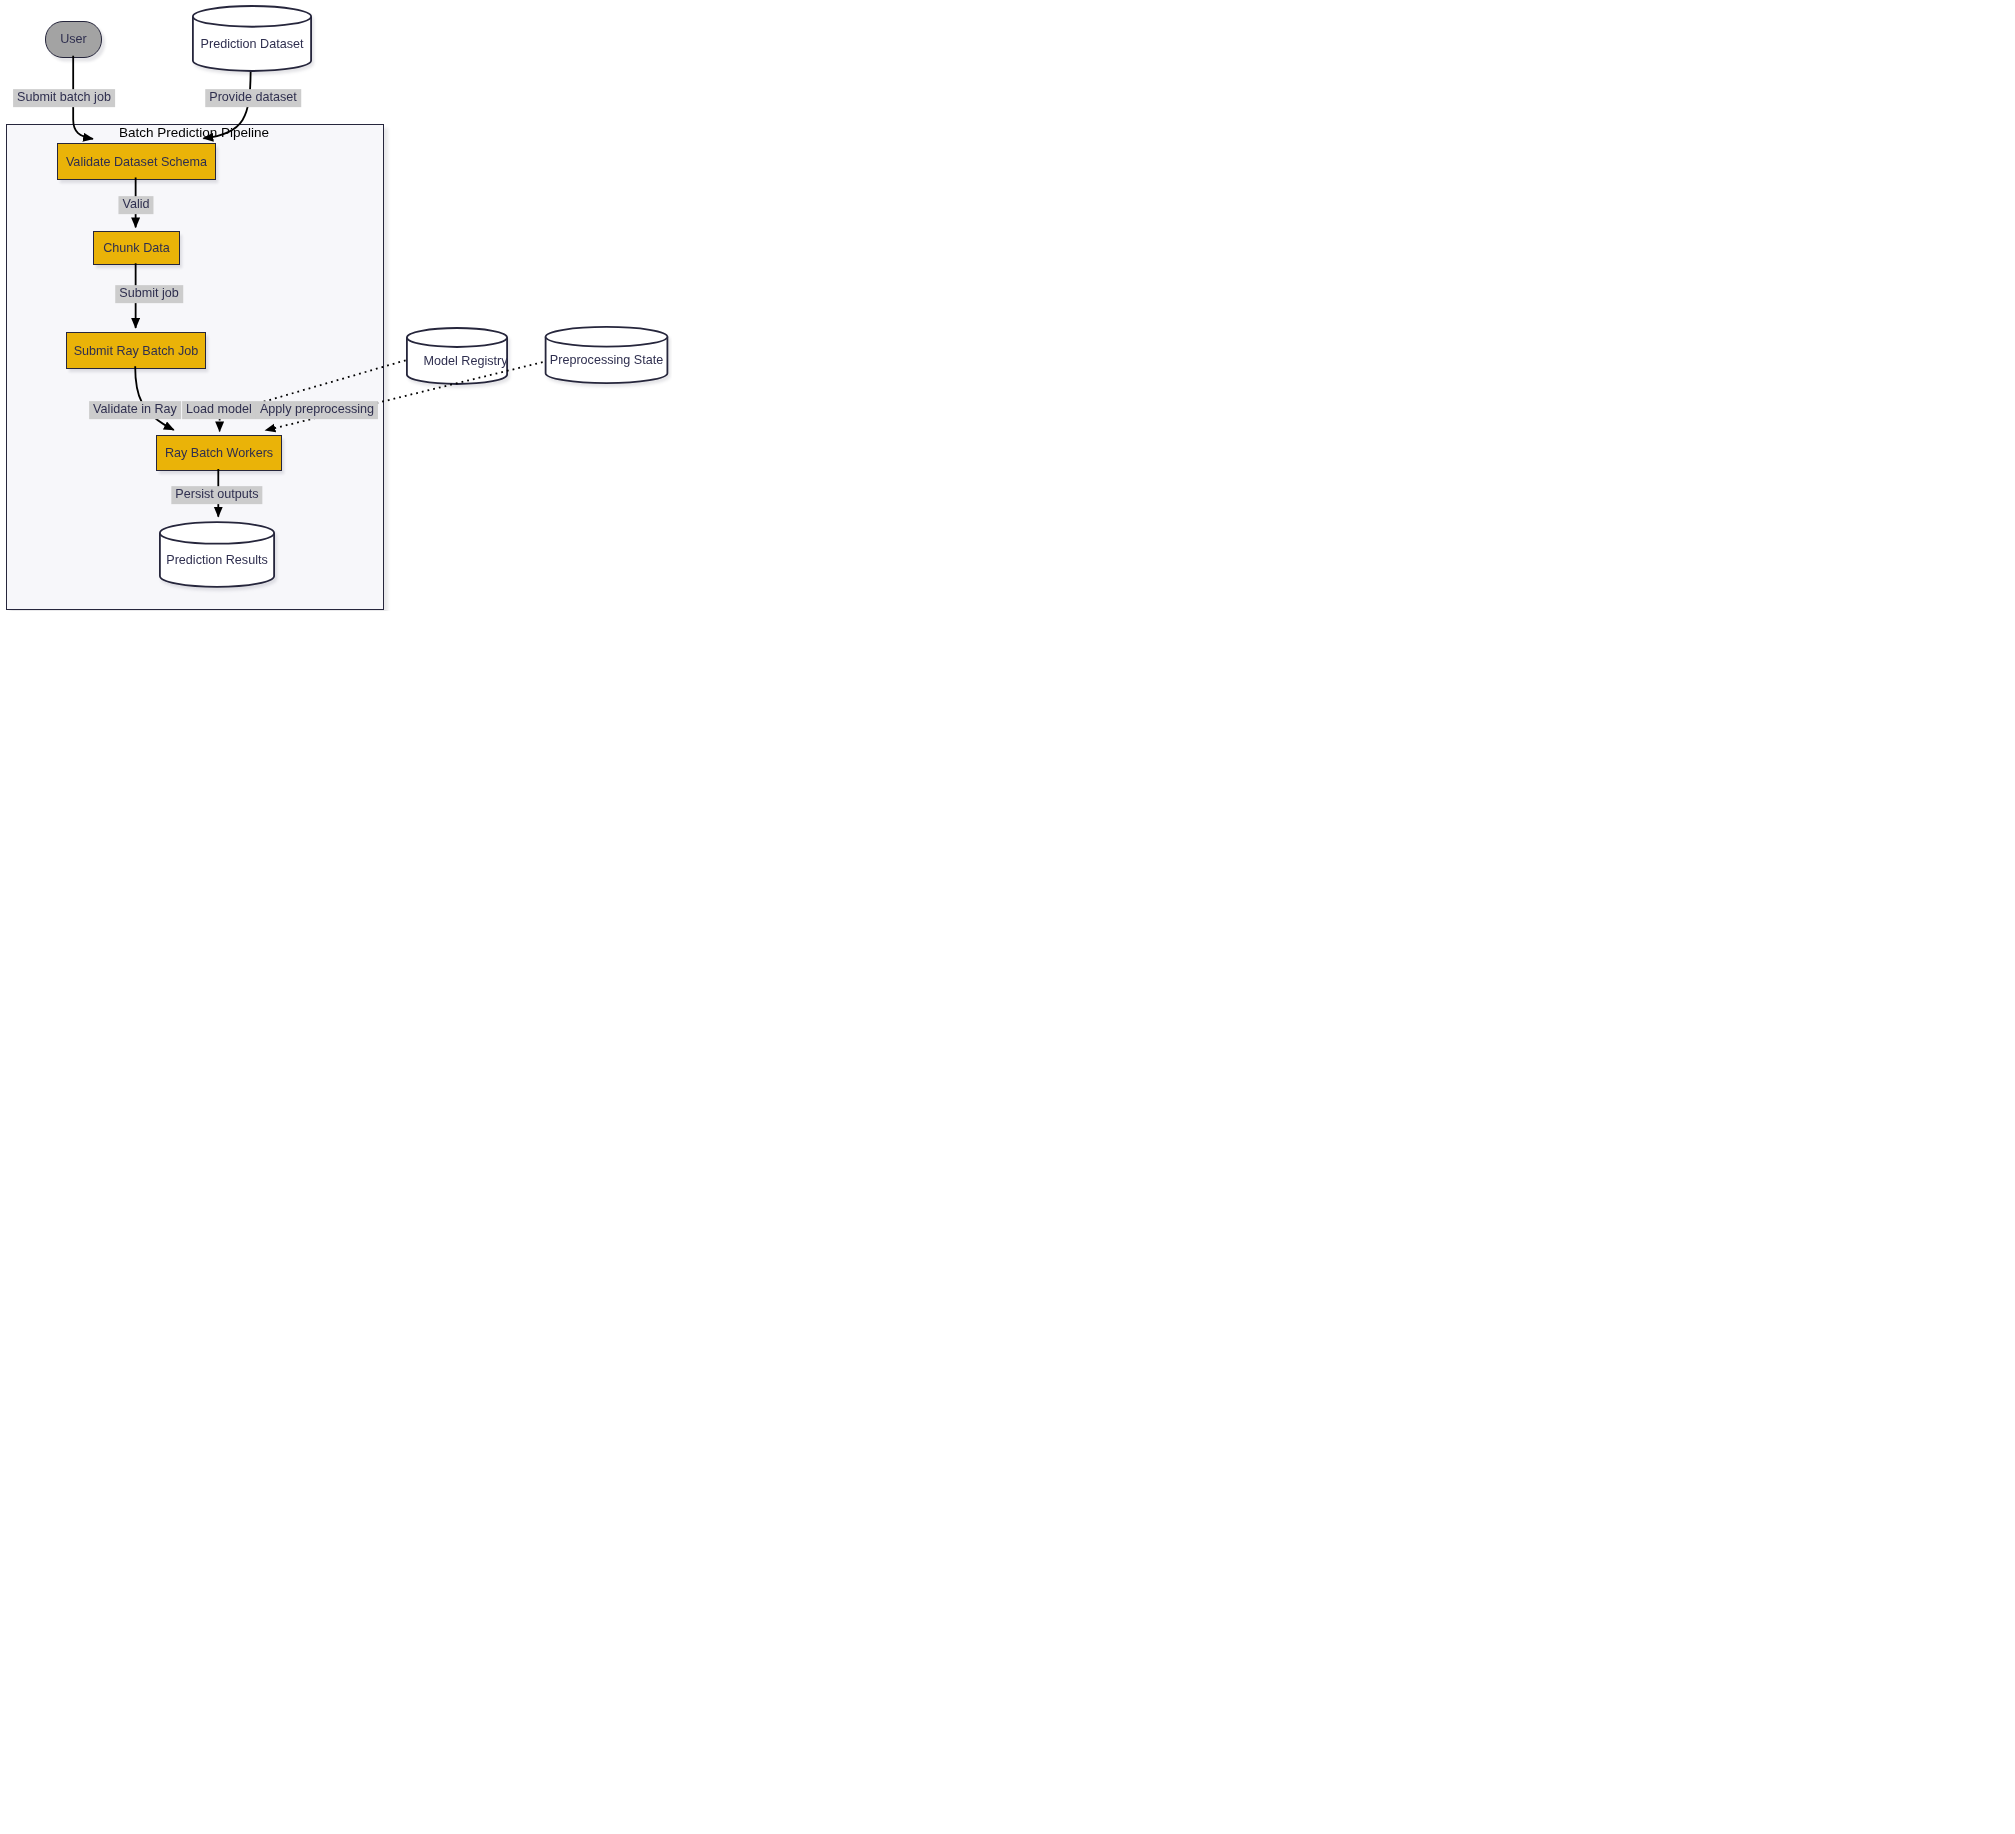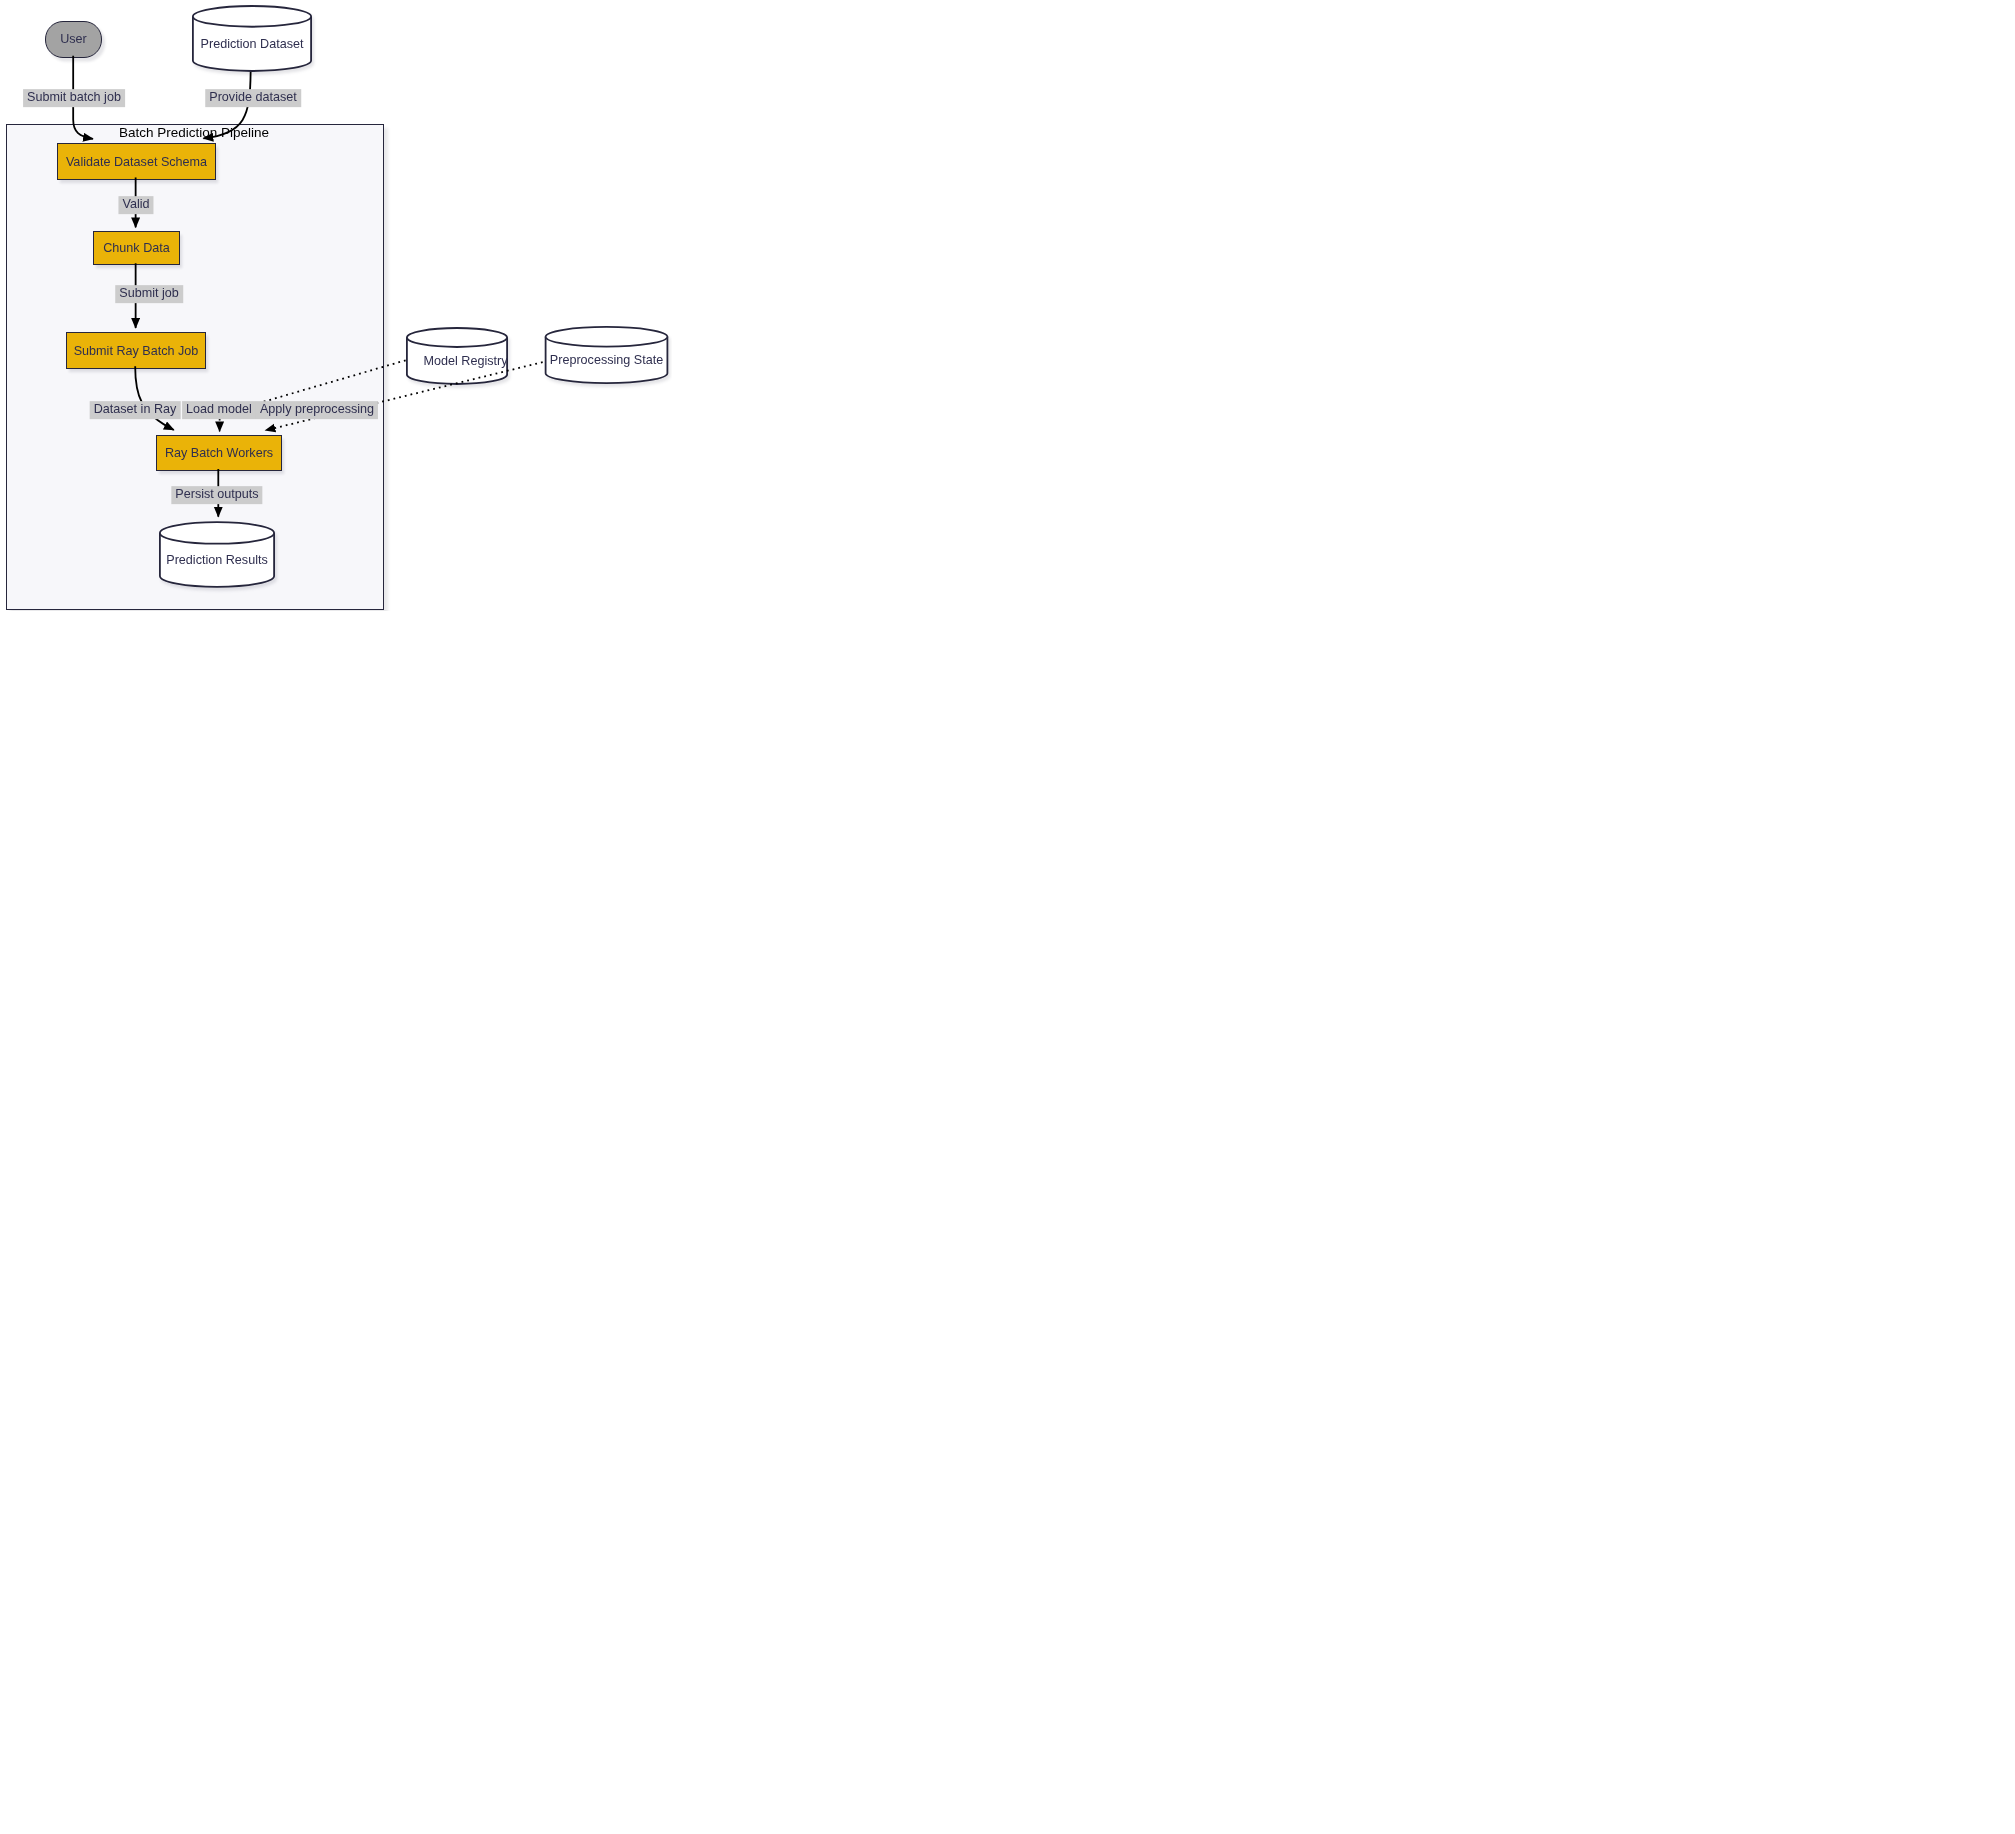--- a/index.html
+++ b/index.html
@@ -140,23 +140,23 @@
     <path d="M 557,160 C 556,258 545,298 452,308" fill="none" stroke="#000000" stroke-width="4" marker-end="url(#ah)"></path>
     <path d="M 301,395 L 301,506" fill="none" stroke="#000000" stroke-width="4" marker-end="url(#ah)"></path>
     <path d="M 301,586 L 301,730" fill="none" stroke="#000000" stroke-width="4" marker-end="url(#ah)"></path>
     <path d="M 300,815 C 300,880 312,920 386,957" fill="none" stroke="#000000" stroke-width="4" marker-end="url(#ah)"></path>
     <path d="M 902,802 L 552,904 L 488,930" fill="none" stroke="#000000" stroke-width="4" stroke-dasharray="4 9"></path>
     <path d="M 488,932 L 488,960" fill="none" stroke="#000000" stroke-width="4" stroke-dasharray="4 9" marker-end="url(#ah)"></path>
     <path d="M 1207,806 L 590,958" fill="none" stroke="#000000" stroke-width="4" stroke-dasharray="4 9" marker-end="url(#ah)"></path>
     <path d="M 485,1044 L 485,1150" fill="none" stroke="#000000" stroke-width="4" marker-end="url(#ah)"></path>
   </svg>
 
-  <div class="edge-label" style="left:74px; top:98px;text-align:right;">Submit batch job</div>
+  <div class="edge-label" style="left:64px; top:98px;text-align:right;">Submit batch job</div>
   <div class="edge-label" style="left:253px; top:98px;">Provide dataset</div>
   <div class="edge-label" style="left:136px; top:205px;">Valid</div>
   <div class="edge-label" style="left:149px; top:294px;">Submit job</div>
-  <div class="edge-label" style="left:135px; top:410px;">Dataset in Ray</div>
+  <div class="edge-label" style="left:135px; top:410px;">Validate in Ray</div>
   <div class="edge-label" style="left:219px; top:410px;">Load model</div>
   <div class="edge-label" style="left:317px; top:410px;text-align:right;">Apply preprocessing</div>
   <div class="edge-label" style="left:217px; top:495px;">Persist outputs</div>
 
 </div>
 
 
 </body></html>

